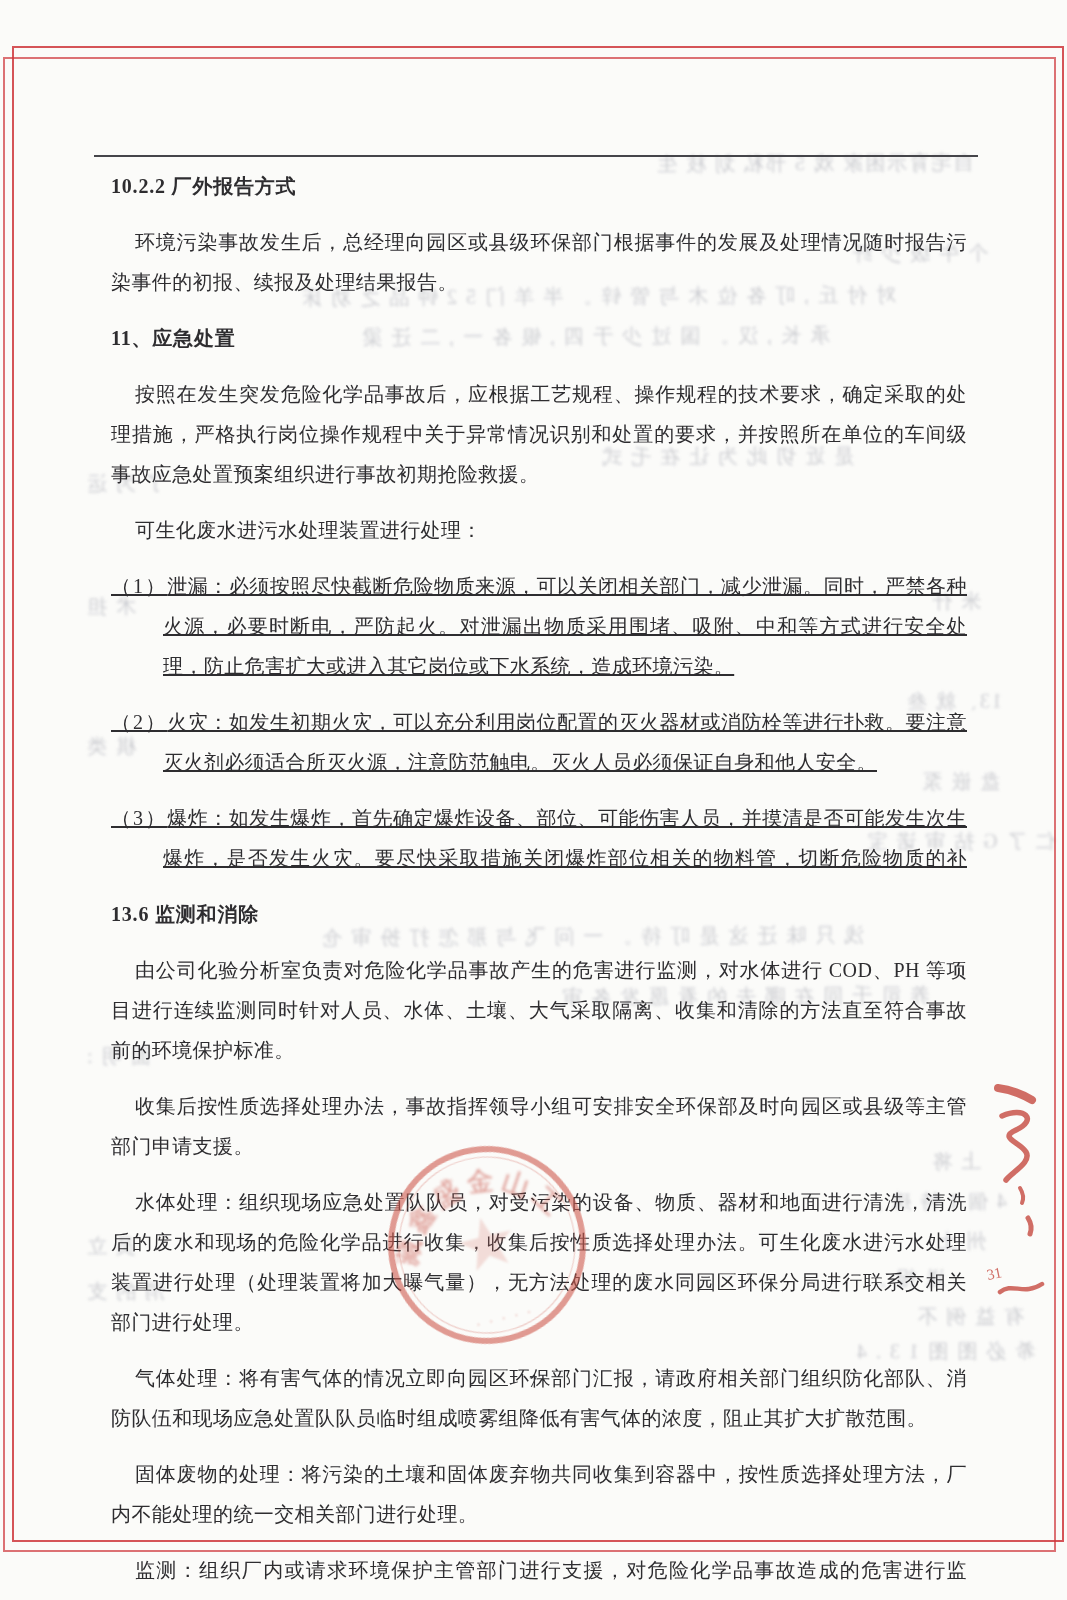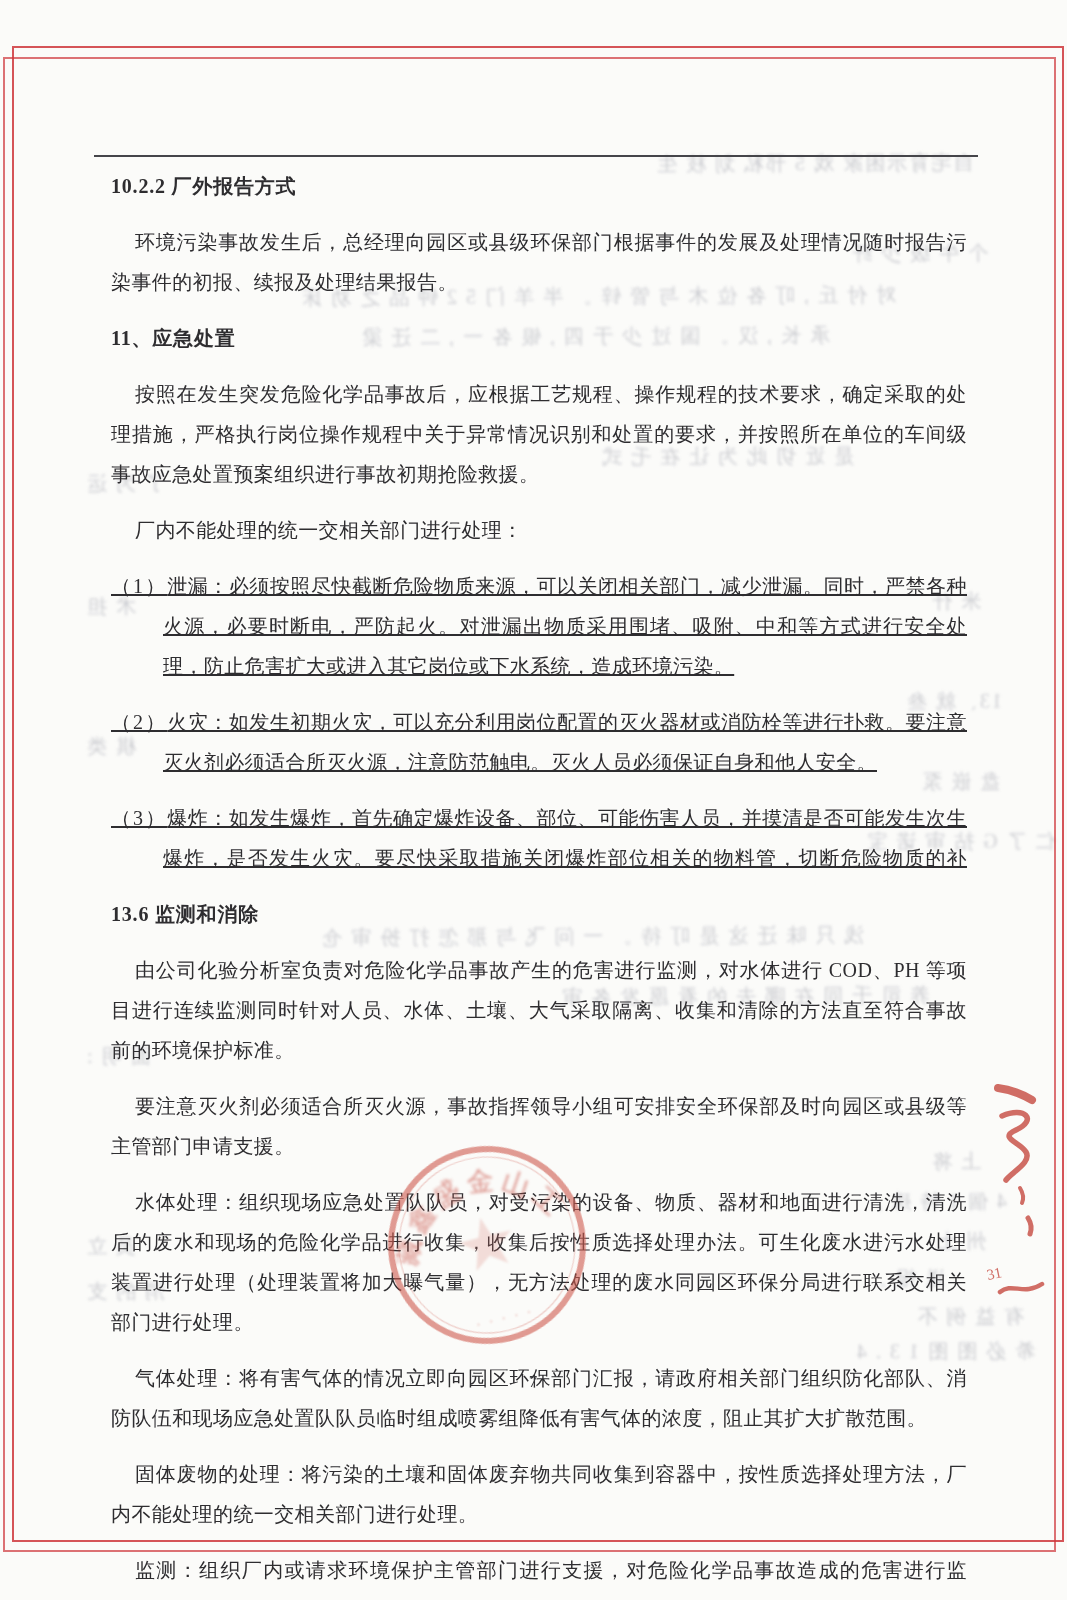--- a/index.html
+++ b/index.html
@@ -84,27 +84,27 @@
   <div class="frame-a"></div>
   <div class="frame-b"></div>
 
   <div class="rule"></div>
 
   <main class="content">
     <p class="heading l1">10.2.2 厂外报告方式</p>
     <p class="para l2">环境污染事故发生后，总经理向园区或县级环保部门根据事件的发展及处理情况随时报告污染事件的初报、续报及处理结果报告。</p>
     <p class="heading l1">11、应急处置</p>
     <p class="para l3">按照在发生突发危险化学品事故后，应根据工艺规程、操作规程的技术要求，确定采取的处理措施，严格执行岗位操作规程中关于异常情况识别和处置的要求，并按照所在单位的车间级事故应急处置预案组织进行事故初期抢险救援。</p>
-    <p class="para l1">厂内不能处理的统一交相关部门进行处理：</p>
+    <p class="para l1">可生化废水进污水处理装置进行处理：</p>
     <p class="item l3"><span class="marker">（1）</span><span>泄漏：必须按照尽快截断危险物质来源，可以关闭相关部门，减少泄漏。同时，严禁各种火源，必要时断电，严防起火。对泄漏出物质采用围堵、吸附、中和等方式进行安全处理，防止危害扩大或进入其它岗位或下水系统，造成环境污染。</span></p>
     <p class="item l2"><span class="marker">（2）</span><span>火灾：如发生初期火灾，可以充分利用岗位配置的灭火器材或消防栓等进行扑救。要注意灭火剂必须适合所灭火源，注意防范触电。灭火人员必须保证自身和他人安全。</span></p>
     <p class="item l2"><span class="marker">（3）</span><span>爆炸：如发生爆炸，首先确定爆炸设备、部位、可能伤害人员，并摸清是否可能发生次生爆炸，是否发生火灾。要尽快采取措施关闭爆炸部位相关的物料管，切断危险物质的补给。</span></p>
     <p class="heading l1">13.6 监测和消除</p>
     <p class="para l3">由公司化验分析室负责对危险化学品事故产生的危害进行监测，对水体进行 COD、PH 等项目进行连续监测同时针对人员、水体、土壤、大气采取隔离、收集和清除的方法直至符合事故前的环境保护标准。</p>
-    <p class="para l2">要注意灭火剂必须适合所灭火源，事故指挥领导小组可安排安全环保部及时向园区或县级等主管部门申请支援。</p>
+    <p class="para l2">收集后按性质选择处理办法，事故指挥领导小组可安排安全环保部及时向园区或县级等主管部门申请支援。</p>
     <p class="para l4">水体处理：组织现场应急处置队队员，对受污染的设备、物质、器材和地面进行清洗，清洗后的废水和现场的危险化学品进行收集，收集后按性质选择处理办法。可生化废水进污水处理装置进行处理（处理装置将加大曝气量），无方法处理的废水同园区环保分局进行联系交相关部门进行处理。</p>
     <p class="para l2">气体处理：将有害气体的情况立即向园区环保部门汇报，请政府相关部门组织防化部队、消防队伍和现场应急处置队队员临时组成喷雾组降低有害气体的浓度，阻止其扩大扩散范围。</p>
     <p class="para l2">固体废物的处理：将污染的土壤和固体废弃物共同收集到容器中，按性质选择处理方法，厂内不能处理的统一交相关部门进行处理。</p>
     <p class="para l1">监测：组织厂内或请求环境保护主管部门进行支援，对危险化学品事故造成的危害进行监测，</p>
   </main>
 
   <svg class="stamp" width="210" height="210" viewBox="0 0 210 210">
     <g opacity="0.60" transform="rotate(-14 105 105)">
       <circle cx="105" cy="105" r="96" fill="none" stroke="#cf5a4e" stroke-width="6" style="filter:blur(.6px)"></circle>
       <circle cx="105" cy="105" r="88" fill="none" stroke="#cf5a4e" stroke-width="1.2" opacity=".45" style="filter:blur(.6px)"></circle>

